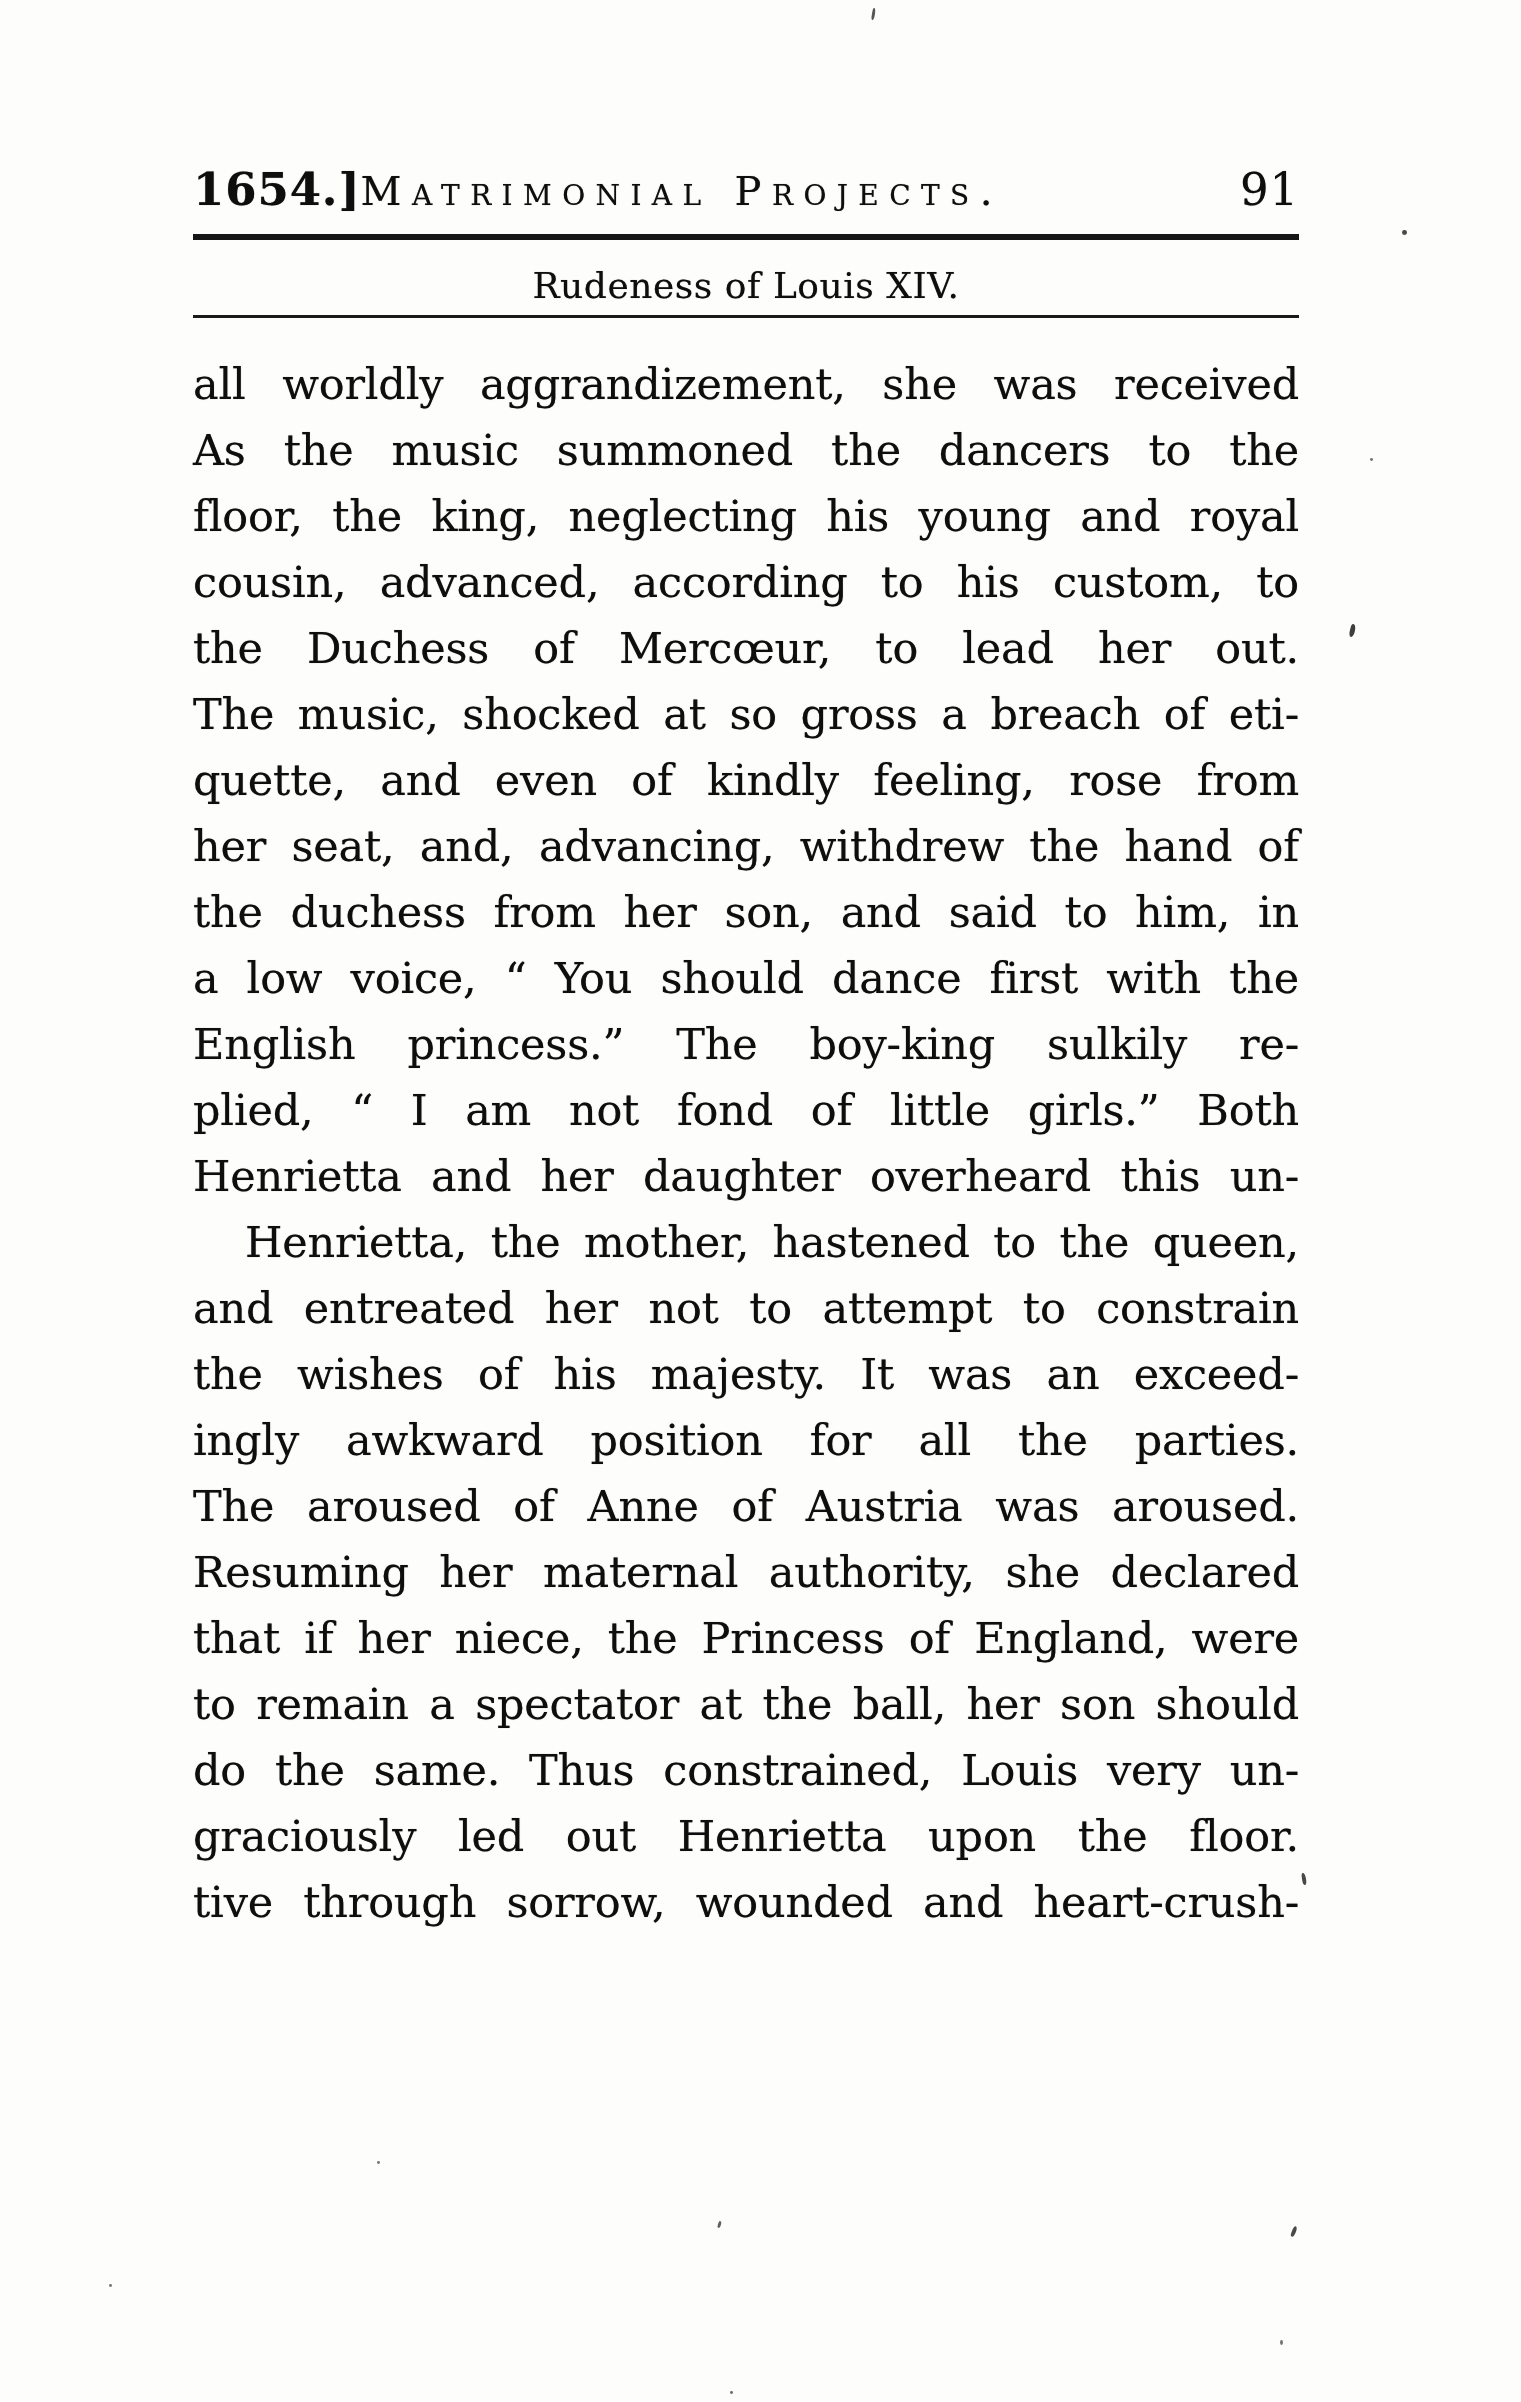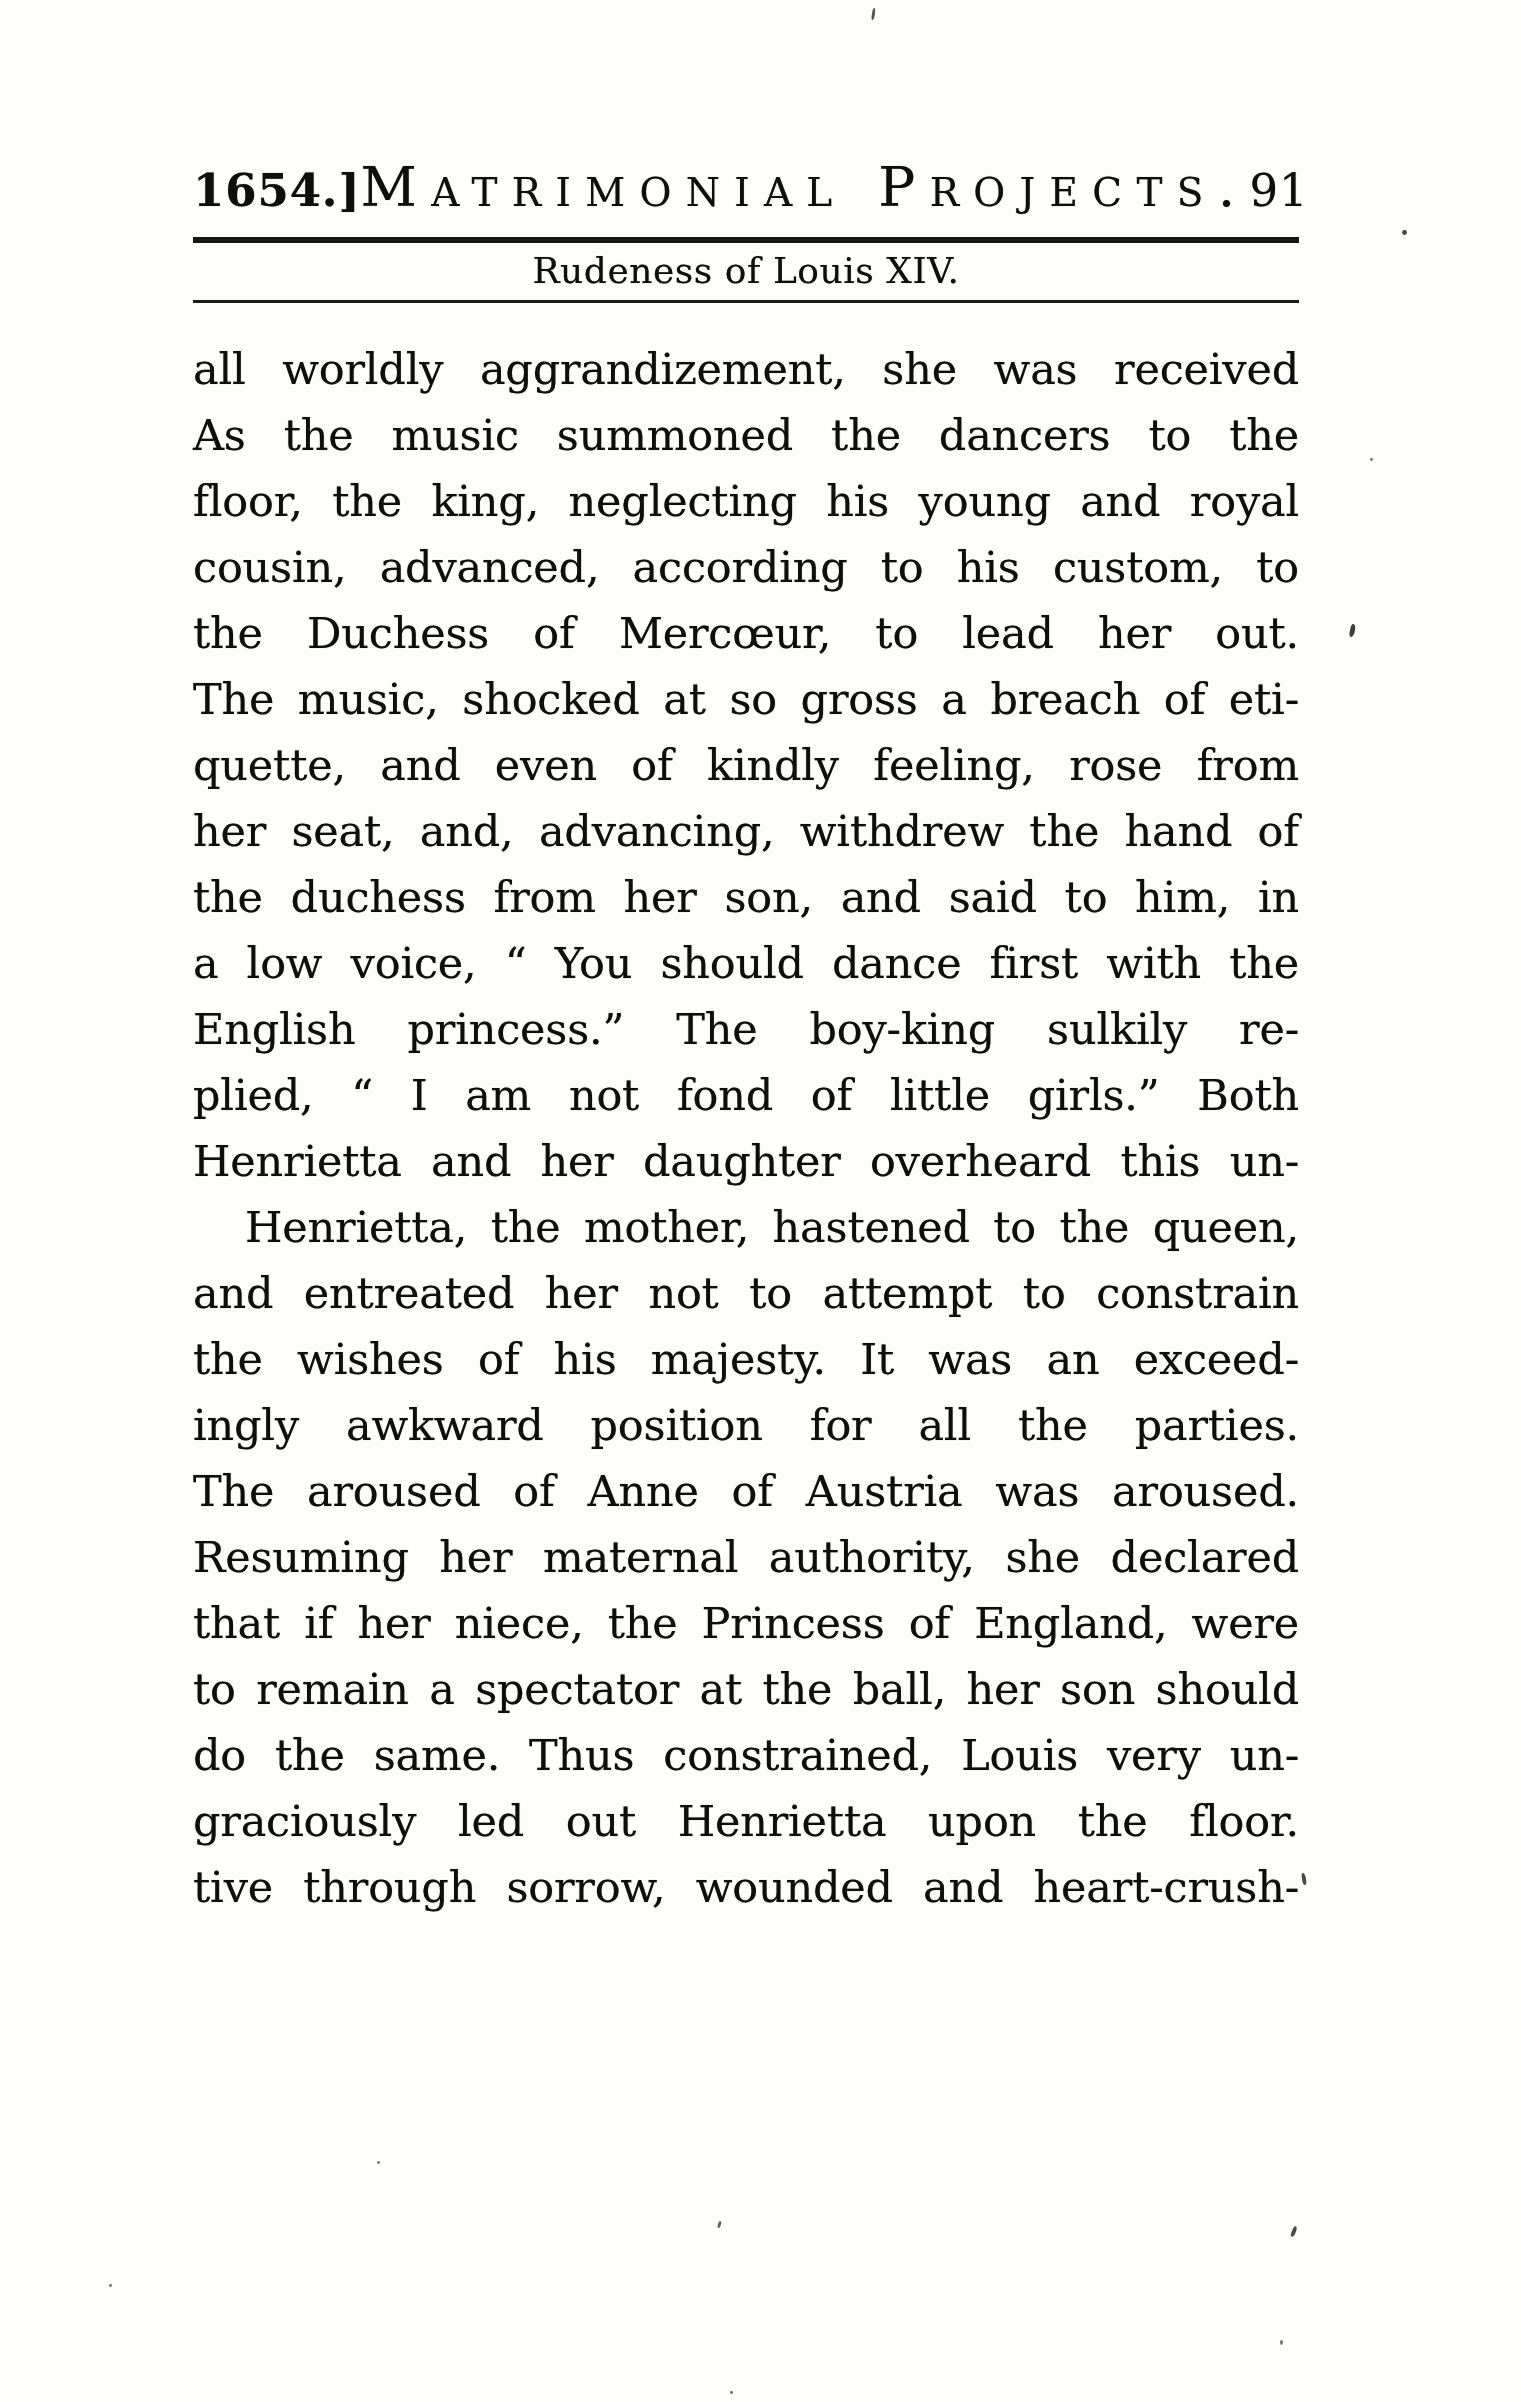--- a/index.html
+++ b/index.html
@@ -18,30 +18,31 @@
   .header-row {
     display:flex; align-items:baseline;
     margin-top:157px;
     font-size:45px; line-height:1.1;
     white-space:nowrap;
   }
   .header-year { letter-spacing:0.02em;font-weight:bold; }
   .header-title {
     flex:1; text-align:left;
     font-variant:small-caps;
-    font-size:55px;
+    font-size:40px;
     letter-spacing:0.26em;
+    margin-top:12px;
   }
   .header-page { letter-spacing:0.02em; }
 
   .rule-1 { height:5.8px; background:#161616; margin-top:19.3px; }
   .running-head {
     text-align:center;
     font-size:36px; line-height:1.2;
-    margin-top:6px;
+    margin-top:24px;
     letter-spacing:0.015em;
   }
   .rule-2 { height:2.9px; background:#1a1a1a; margin-top:8.7px; }
 
   .body-text { margin-top:33px; font-size:43px; letter-spacing:-0.2px; }
   .line { height:66px; line-height:66px; }
   .j { text-align:justify; text-align-last:justify; }
   .ind { text-indent:52px; }
 
   .speck { position:absolute; background:#1c1c1c; }

